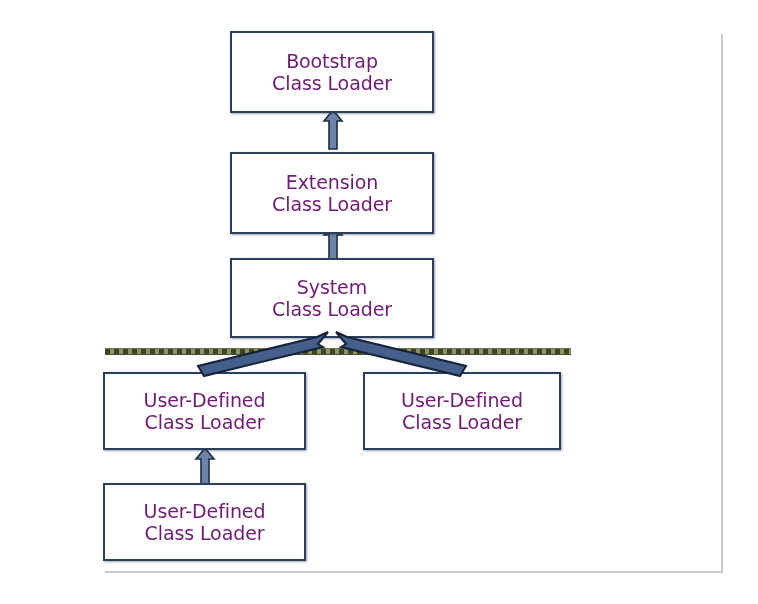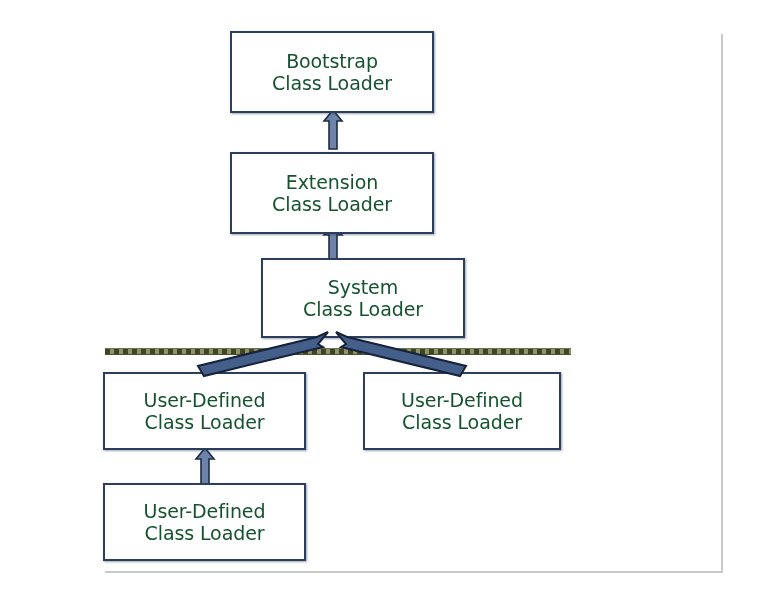--- a/index.html
+++ b/index.html
@@ -37,21 +37,21 @@
     box-sizing: border-box;
     background: #ffffff;
     border: 2px solid #2b3f5c;
     box-shadow: 0 0 0 1px #ffffff inset, 1px 1px 2px rgba(40,55,80,0.45);
     display: flex;
     align-items: center;
     justify-content: center;
     z-index: 5;
   }
   .node .node-label {
-    color: #14532d;
+    color: #701a75;
     font-size: 19px;
     line-height: 1.18;
     text-align: center;
     letter-spacing: -0.1px;
     white-space: pre-line;
     font-family: "DejaVu Sans", sans-serif;
   }
 
   
   .arrow-v {
@@ -132,21 +132,21 @@
   <div class="node" style="left:230px; top:31px; width:204px; height:82px;">
     <span class="node-label">Bootstrap
 Class Loader</span>
   </div>
 
   <div class="node" style="left:230px; top:152px; width:204px; height:82px;">
     <span class="node-label">Extension
 Class Loader</span>
   </div>
 
-  <div class="node" style="left:230px; top:258px; width:204px; height:80px;margin-left:31px;">
+  <div class="node" style="left:230px; top:258px; width:204px; height:80px;">
     <span class="node-label">System
 Class Loader</span>
   </div>
 
   <div class="node" style="left:103px; top:372px; width:203px; height:78px;">
     <span class="node-label">User-Defined
 Class Loader</span>
   </div>
 
   <div class="node" style="left:363px; top:372px; width:198px; height:78px;">

